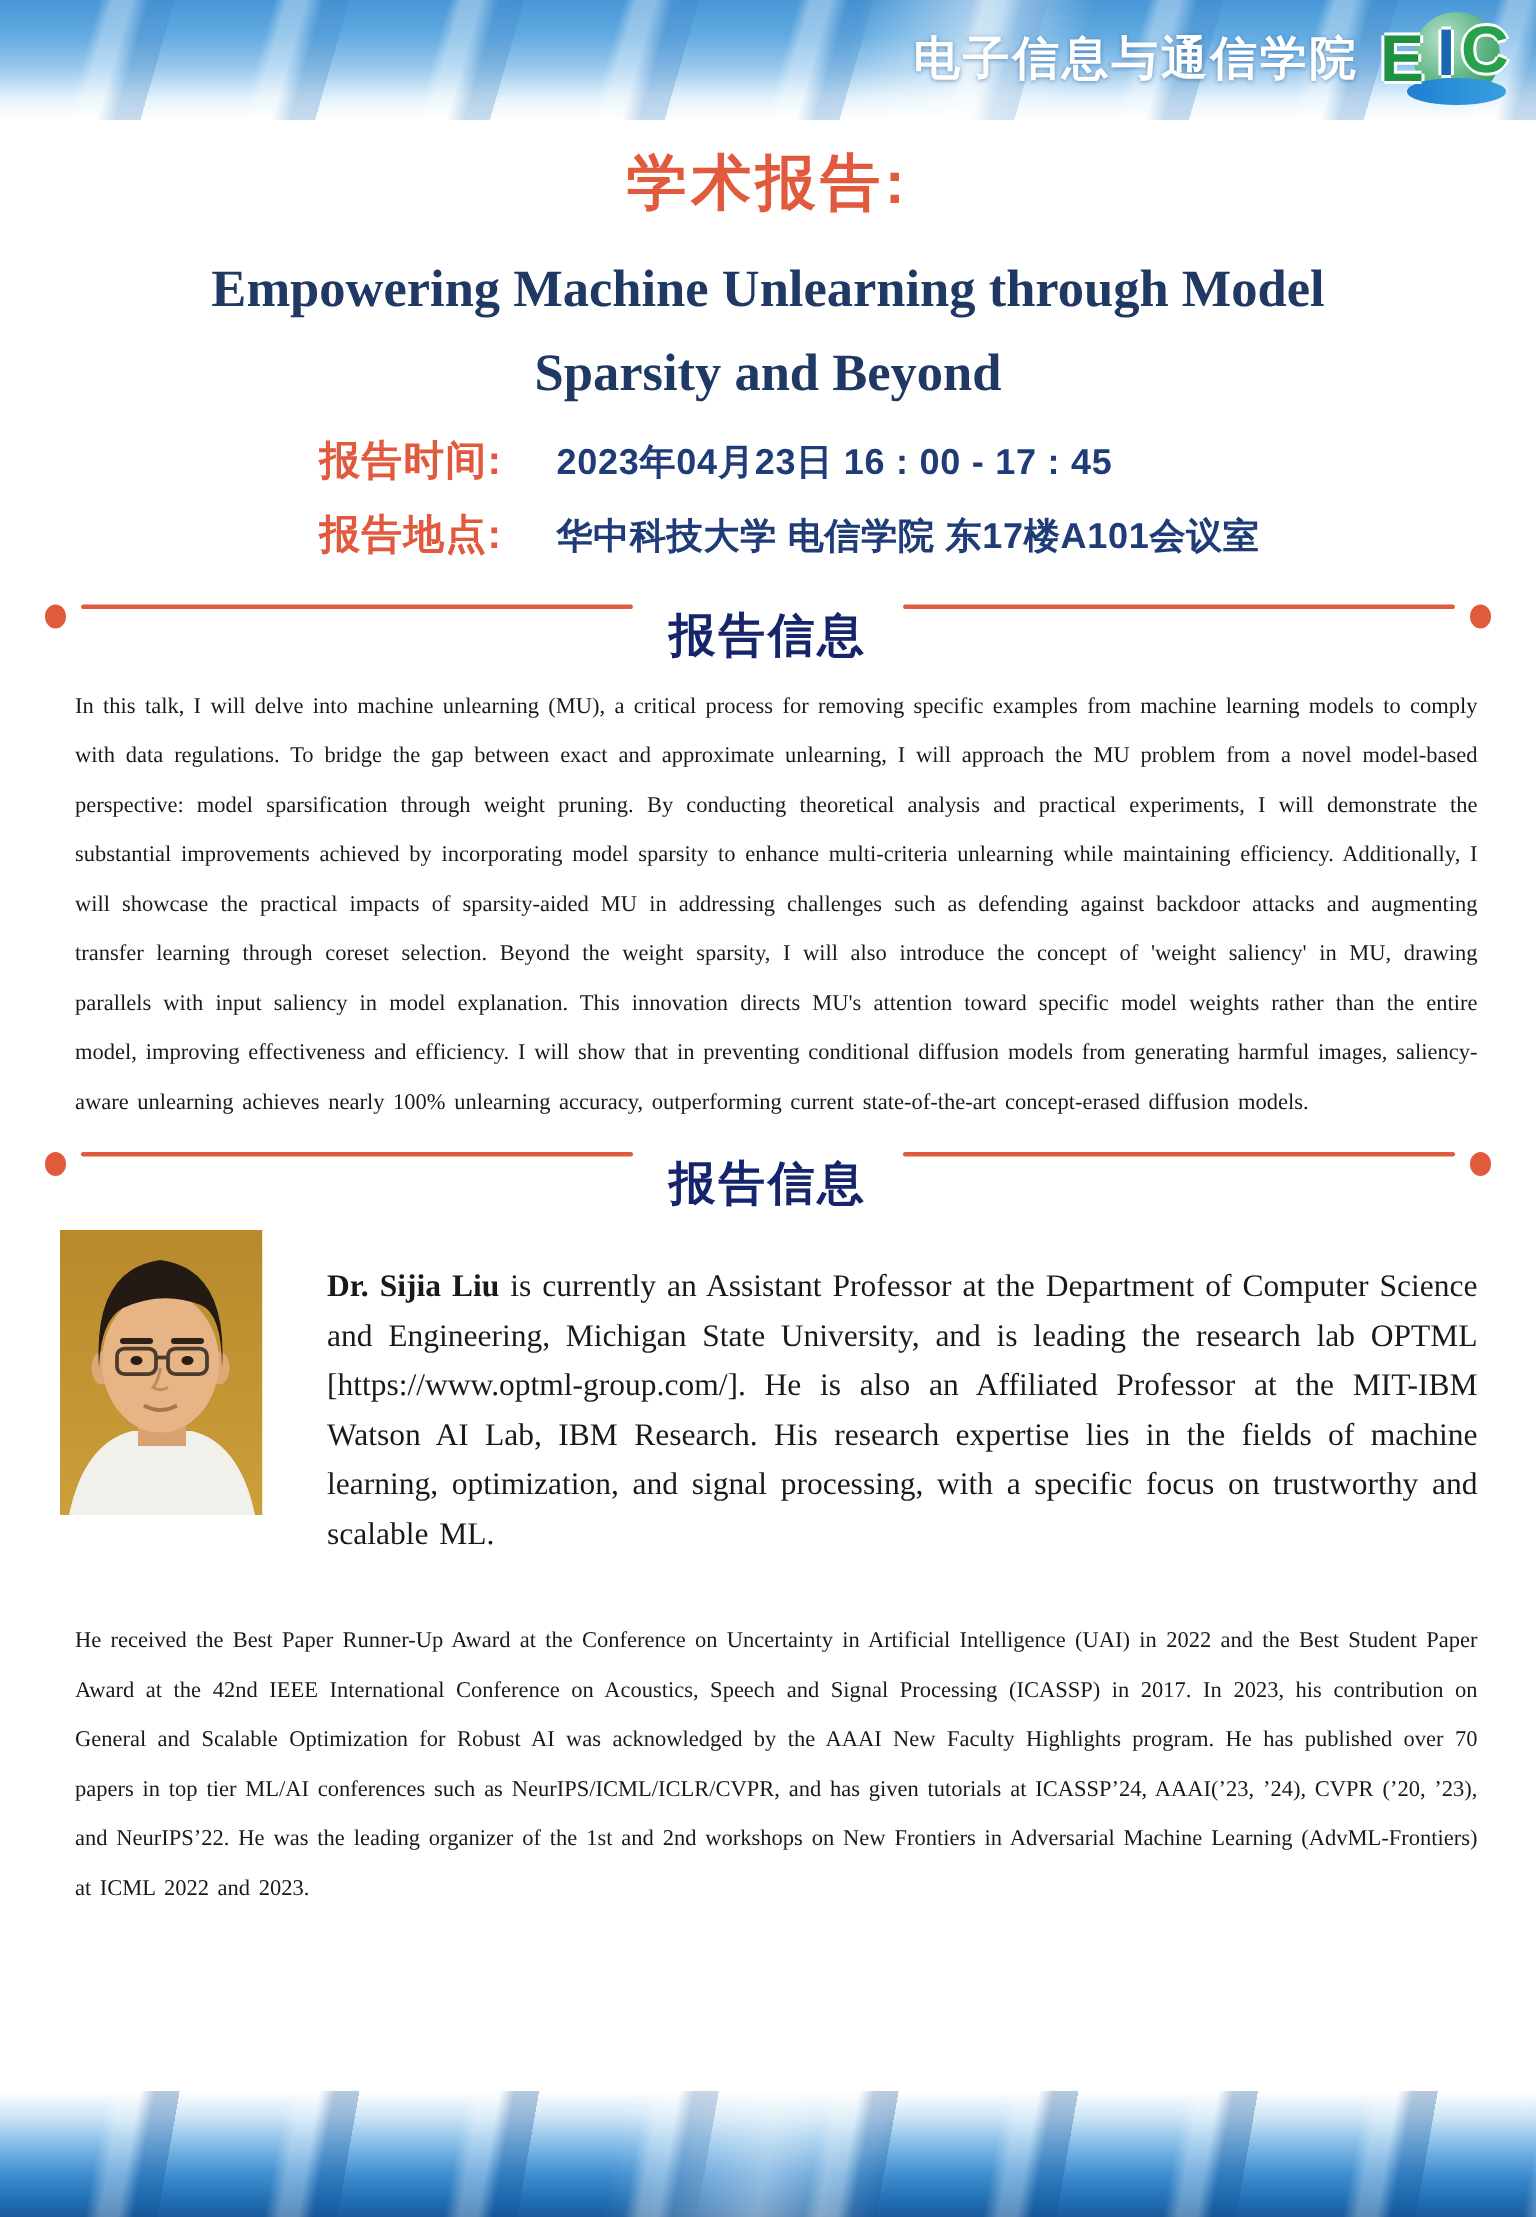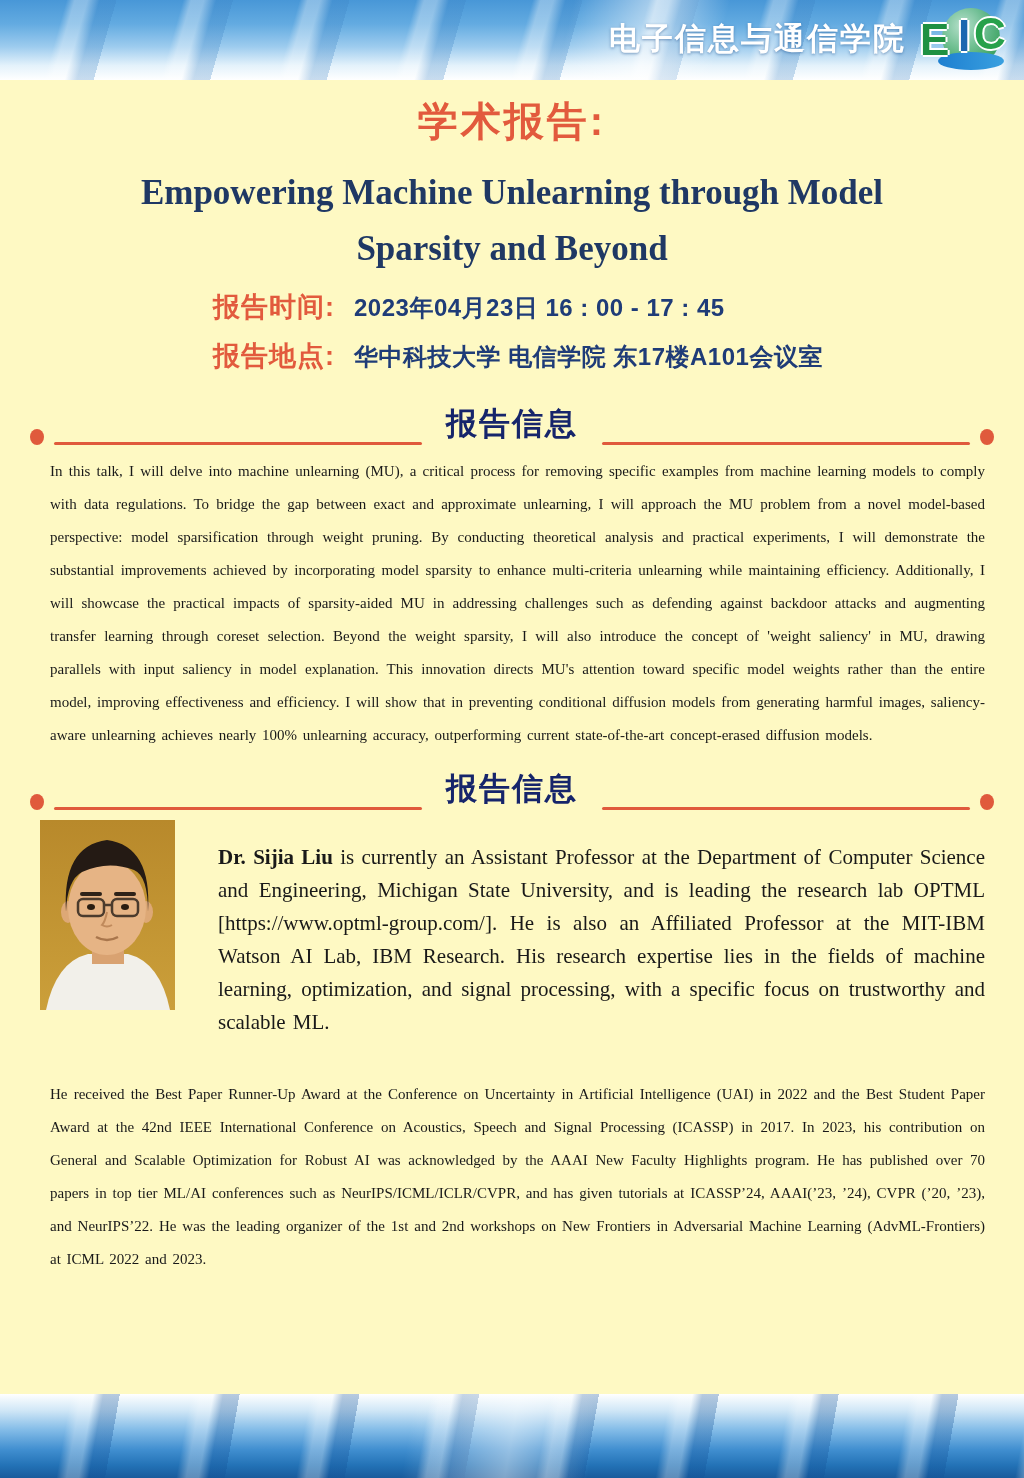--- a/index.html
+++ b/index.html
@@ -1,19 +1,19 @@
 <!DOCTYPE html>
 <html><head>
 <meta charset="utf-8">
 <style>
   html,body{margin:0;padding:0;}
   body{background:#dfe3e8;font-family:"Liberation Serif",serif;}
   .page{
     position:relative;width:1024px;height:1478px;margin:0 auto;
-    background:#fef9c3;overflow:hidden;
+    background:#ffffff;overflow:hidden;
   }
 
   
   .top-band{
     position:relative;height:80px;
     background:
       linear-gradient(104deg, rgba(255,255,255,0) 55%, rgba(255,255,255,.55) 63%, rgba(255,255,255,0) 70%),
       repeating-linear-gradient(106deg, rgba(255,255,255,0) 0 64px, rgba(255,255,255,.35) 72px 84px, rgba(60,130,195,.28) 96px 112px),
       linear-gradient(to bottom, #4897d7 0%, #63abe1 30%, #9ccbee 58%, #e4f2fb 82%, #ffffff 100%);
   }
@@ -54,33 +54,33 @@
     font-size:40px;color:#e25a3d;letter-spacing:3px;
   }
   .en-title{
     margin:2px 40px 0 40px;text-align:center;
     font-family:"Liberation Serif",serif;font-weight:700;
     font-size:35px;color:#1f3864;line-height:56px;
   }
 
   
   .info{margin:12px 0 6px 213px;}
-  .info-row{display:flex;align-items:baseline;gap:19px;height:49px;}
+  .info-row{display:flex;align-items:baseline;gap:36px;height:49px;}
   .ilabel{
     font-family:"Liberation Sans",sans-serif;font-weight:700;
     font-size:27px;color:#e25a3d;letter-spacing:1px;white-space:nowrap;
   }
   .ivalue{
     font-family:Liberation Sans, sans-serif;font-weight:700;
     font-size:24px;color:#1f3c78;white-space:nowrap;letter-spacing:.5px;
   }
 
   
   .divider{
-    display:flex;align-items:flex-end;margin:16px 30px 10px 30px;gap:10px;
+    display:flex;align-items:flex-start;margin:16px 30px 10px 30px;gap:10px;
   }
   .divider .dot{
     width:14px;height:16px;border-radius:50%;background:#e05a3c;flex:0 0 auto;
   }
   .divider .line{flex:1;height:3px;background:#e05a3c;border-radius:2px;}
   .divider .dtitle{
     font-family:"Liberation Sans",sans-serif;font-weight:900;
     font-size:31px;color:#16256b;letter-spacing:2px;padding:0 14px;white-space:nowrap;
   }
 

